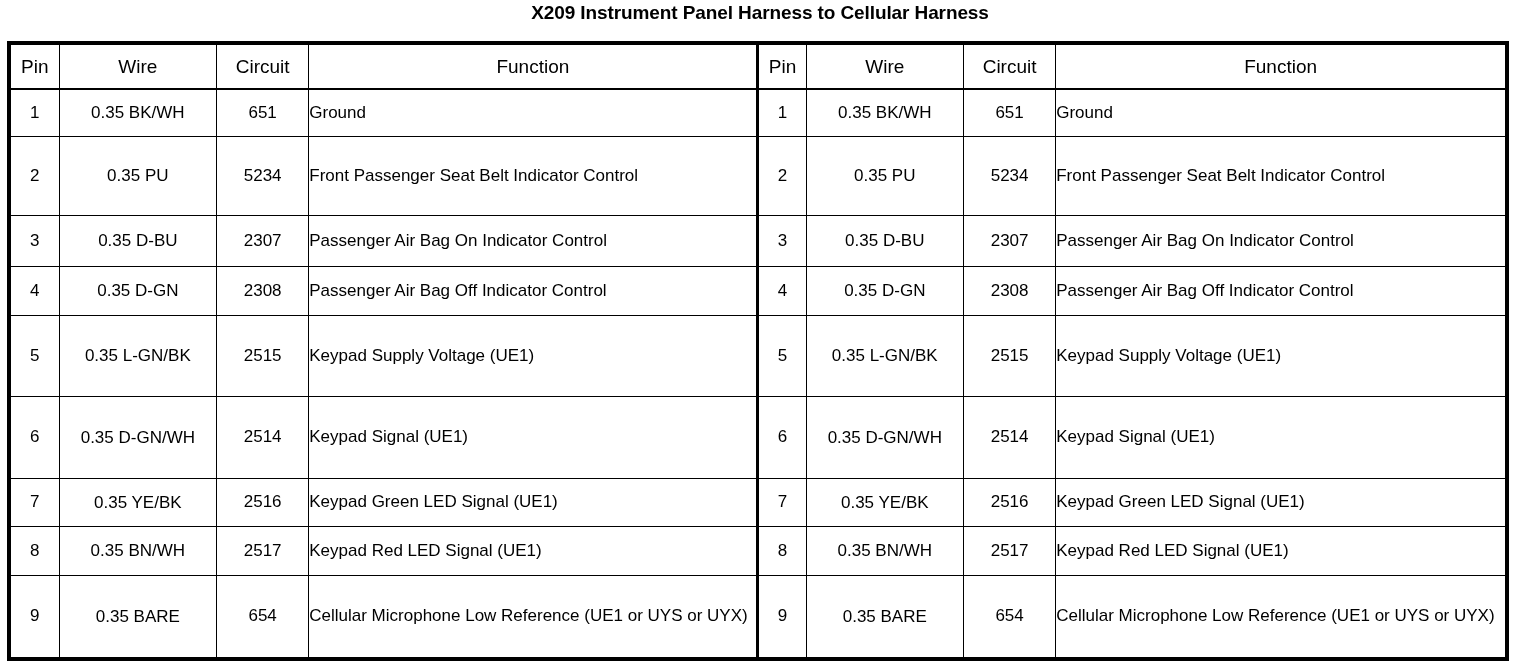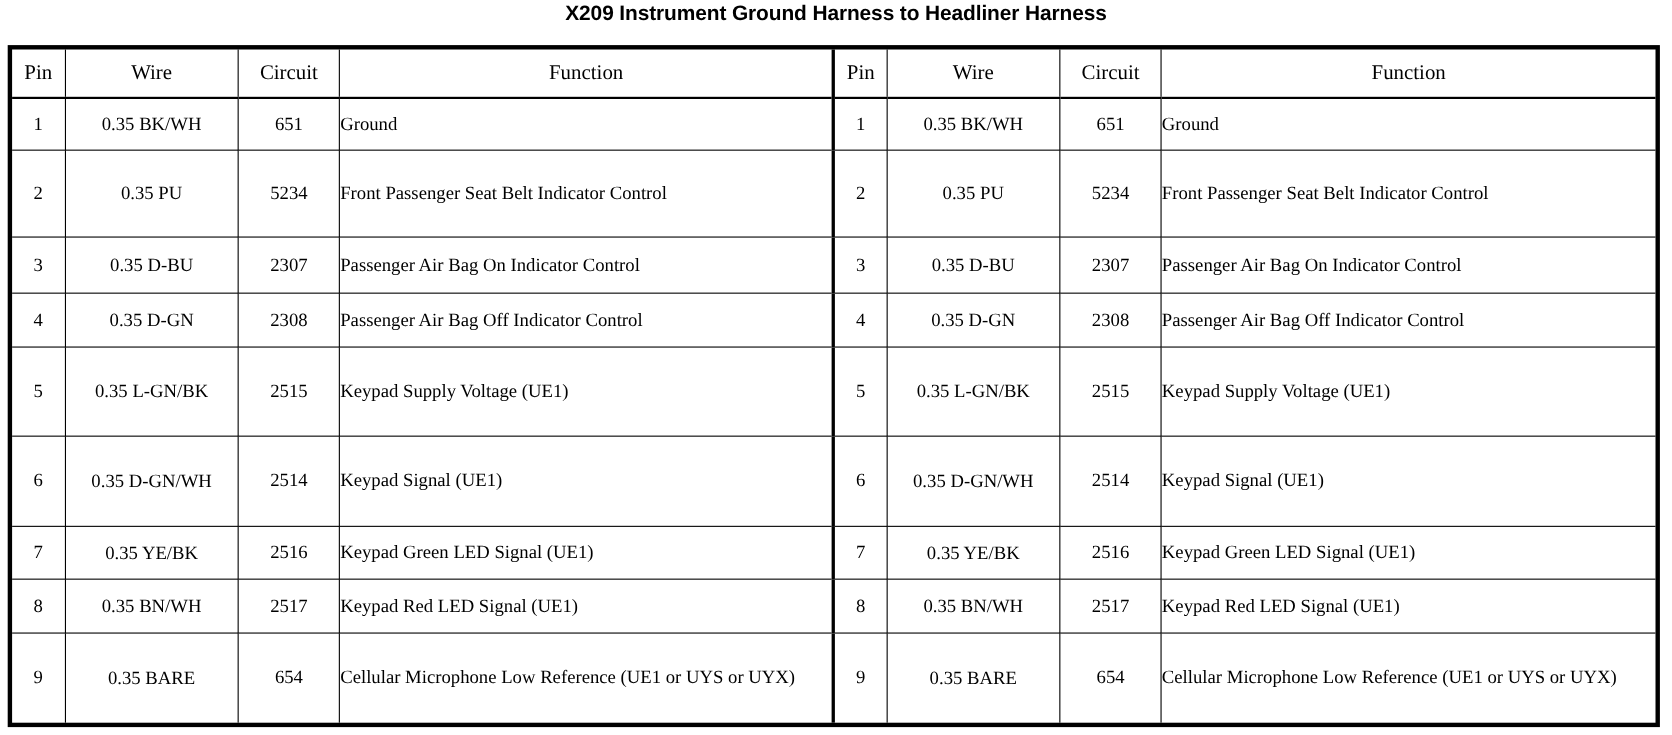--- a/index.html
+++ b/index.html
@@ -37,21 +37,20 @@
   
   .table-wrap {
     position: absolute;
     left: 7px;
     top: 41px;
     width: 1502px;          
     height: 620px;          
     border: 4px solid #000;
     box-sizing: border-box;
     background: #fff;
-    font-family: Liberation Serif, serif;
   }
 
   table.harness {
     width: 100%;
     height: 100%;
     border-collapse: collapse;
     table-layout: fixed;
     font-size: 17px;
   }
 
@@ -105,21 +104,21 @@
   
   .divider-left {
     border-left: 3px solid #000 !important;
   }
 </style>
 </head>
 <body>
 
 <div class="page">
 
-  <div class="title">X209 Instrument Ground Harness to Headliner Harness</div>
+  <div class="title">X209 Instrument Panel Harness to Cellular Harness</div>
 
   <div class="table-wrap">
     <table class="harness">
       <colgroup>
         <col class="c-pin">
           <col class="c-wire">
           <col class="c-circuit">
           <col class="c-func">
         <col class="c-pin">
           <col class="c-wire">

